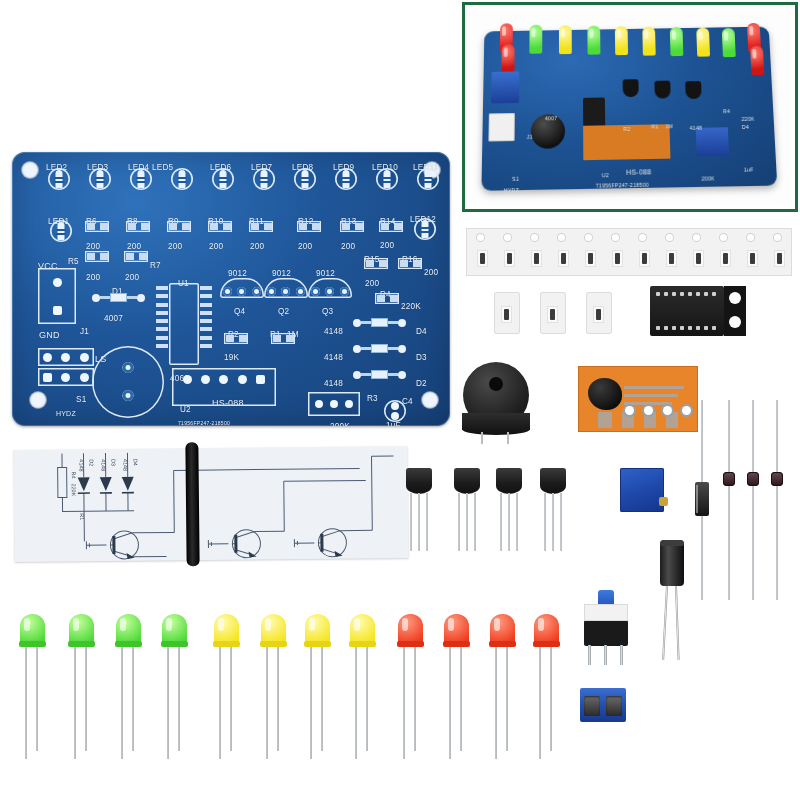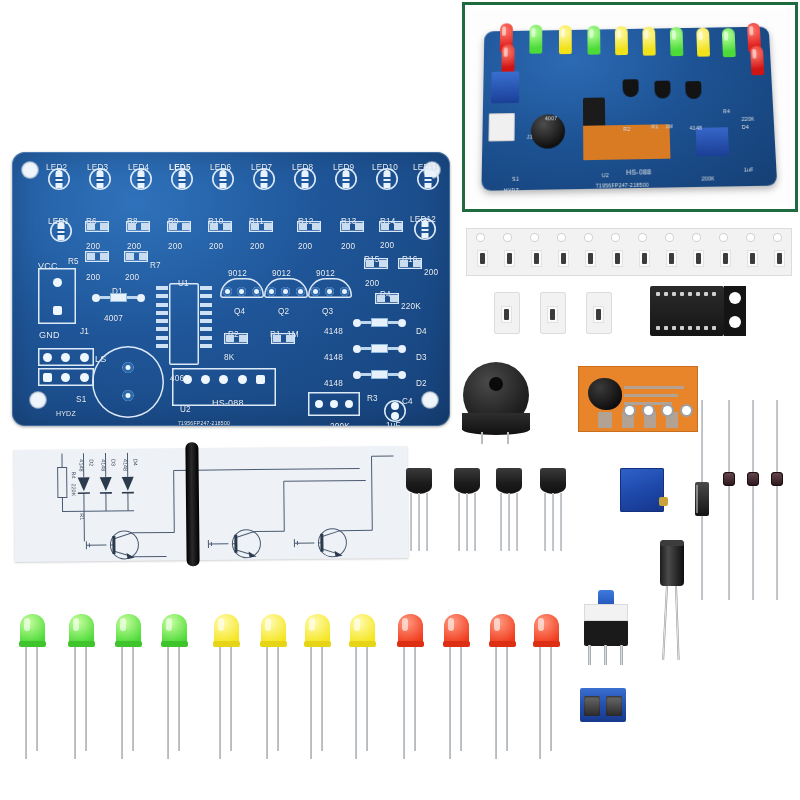--- a/index.html
+++ b/index.html
@@ -180,21 +180,21 @@
           <i></i>
         </div>
       <div class="abs" style="left:41px;top:0;"><span class="silk">LED3</span></div>
       <div class="ledpad abs" style="left:43px;top:12px;">
           <i></i>
         </div>
       <div class="abs" style="left:82px;top:0;"><span class="silk">LED4</span></div>
       <div class="ledpad abs" style="left:84px;top:12px;">
           <i></i>
         </div>
-      <div class="abs" style="left:123px;top:0;font-weight:bold;"><span class="silk">LED5</span></div>
+      <div class="abs" style="left:106px;top:0;"><span class="silk">LED5</span></div>
       <div class="ledpad abs" style="left:125px;top:12px;">
           <i></i>
         </div>
       <div class="abs" style="left:164px;top:0;"><span class="silk">LED6</span></div>
       <div class="ledpad abs" style="left:166px;top:12px;">
           <i></i>
         </div>
       <div class="abs" style="left:205px;top:0;"><span class="silk">LED7</span></div>
       <div class="ledpad abs" style="left:207px;top:12px;">
           <i></i>
@@ -375,21 +375,21 @@
         <u></u>
         <u></u>
       </div>
     <div class="abs" style="left:310px;top:148px;"><span class="silk">Q3</span></div>
 
     <div class="abs" style="left:216px;top:171px;"><span class="silk">R2</span></div>
     <div class="res abs" style="left:212px;top:181px;">
         <s></s>
         <s></s>
       </div>
-    <div class="abs" style="left:212px;top:194px;"><span class="silk">8K</span></div>
+    <div class="abs" style="left:212px;top:194px;"><span class="silk">19K</span></div>
 
     <div class="abs" style="left:258px;top:171px;"><span class="silk">R1</span></div>
     <div class="abs" style="left:275px;top:171px;"><span class="silk">1M</span></div>
     <div class="res abs" style="left:259px;top:181px;">
         <s></s>
         <s></s>
       </div>
 
     <div class="abs" style="left:368px;top:131px;"><span class="silk">R4</span></div>
     <div class="res abs" style="left:363px;top:141px;">

